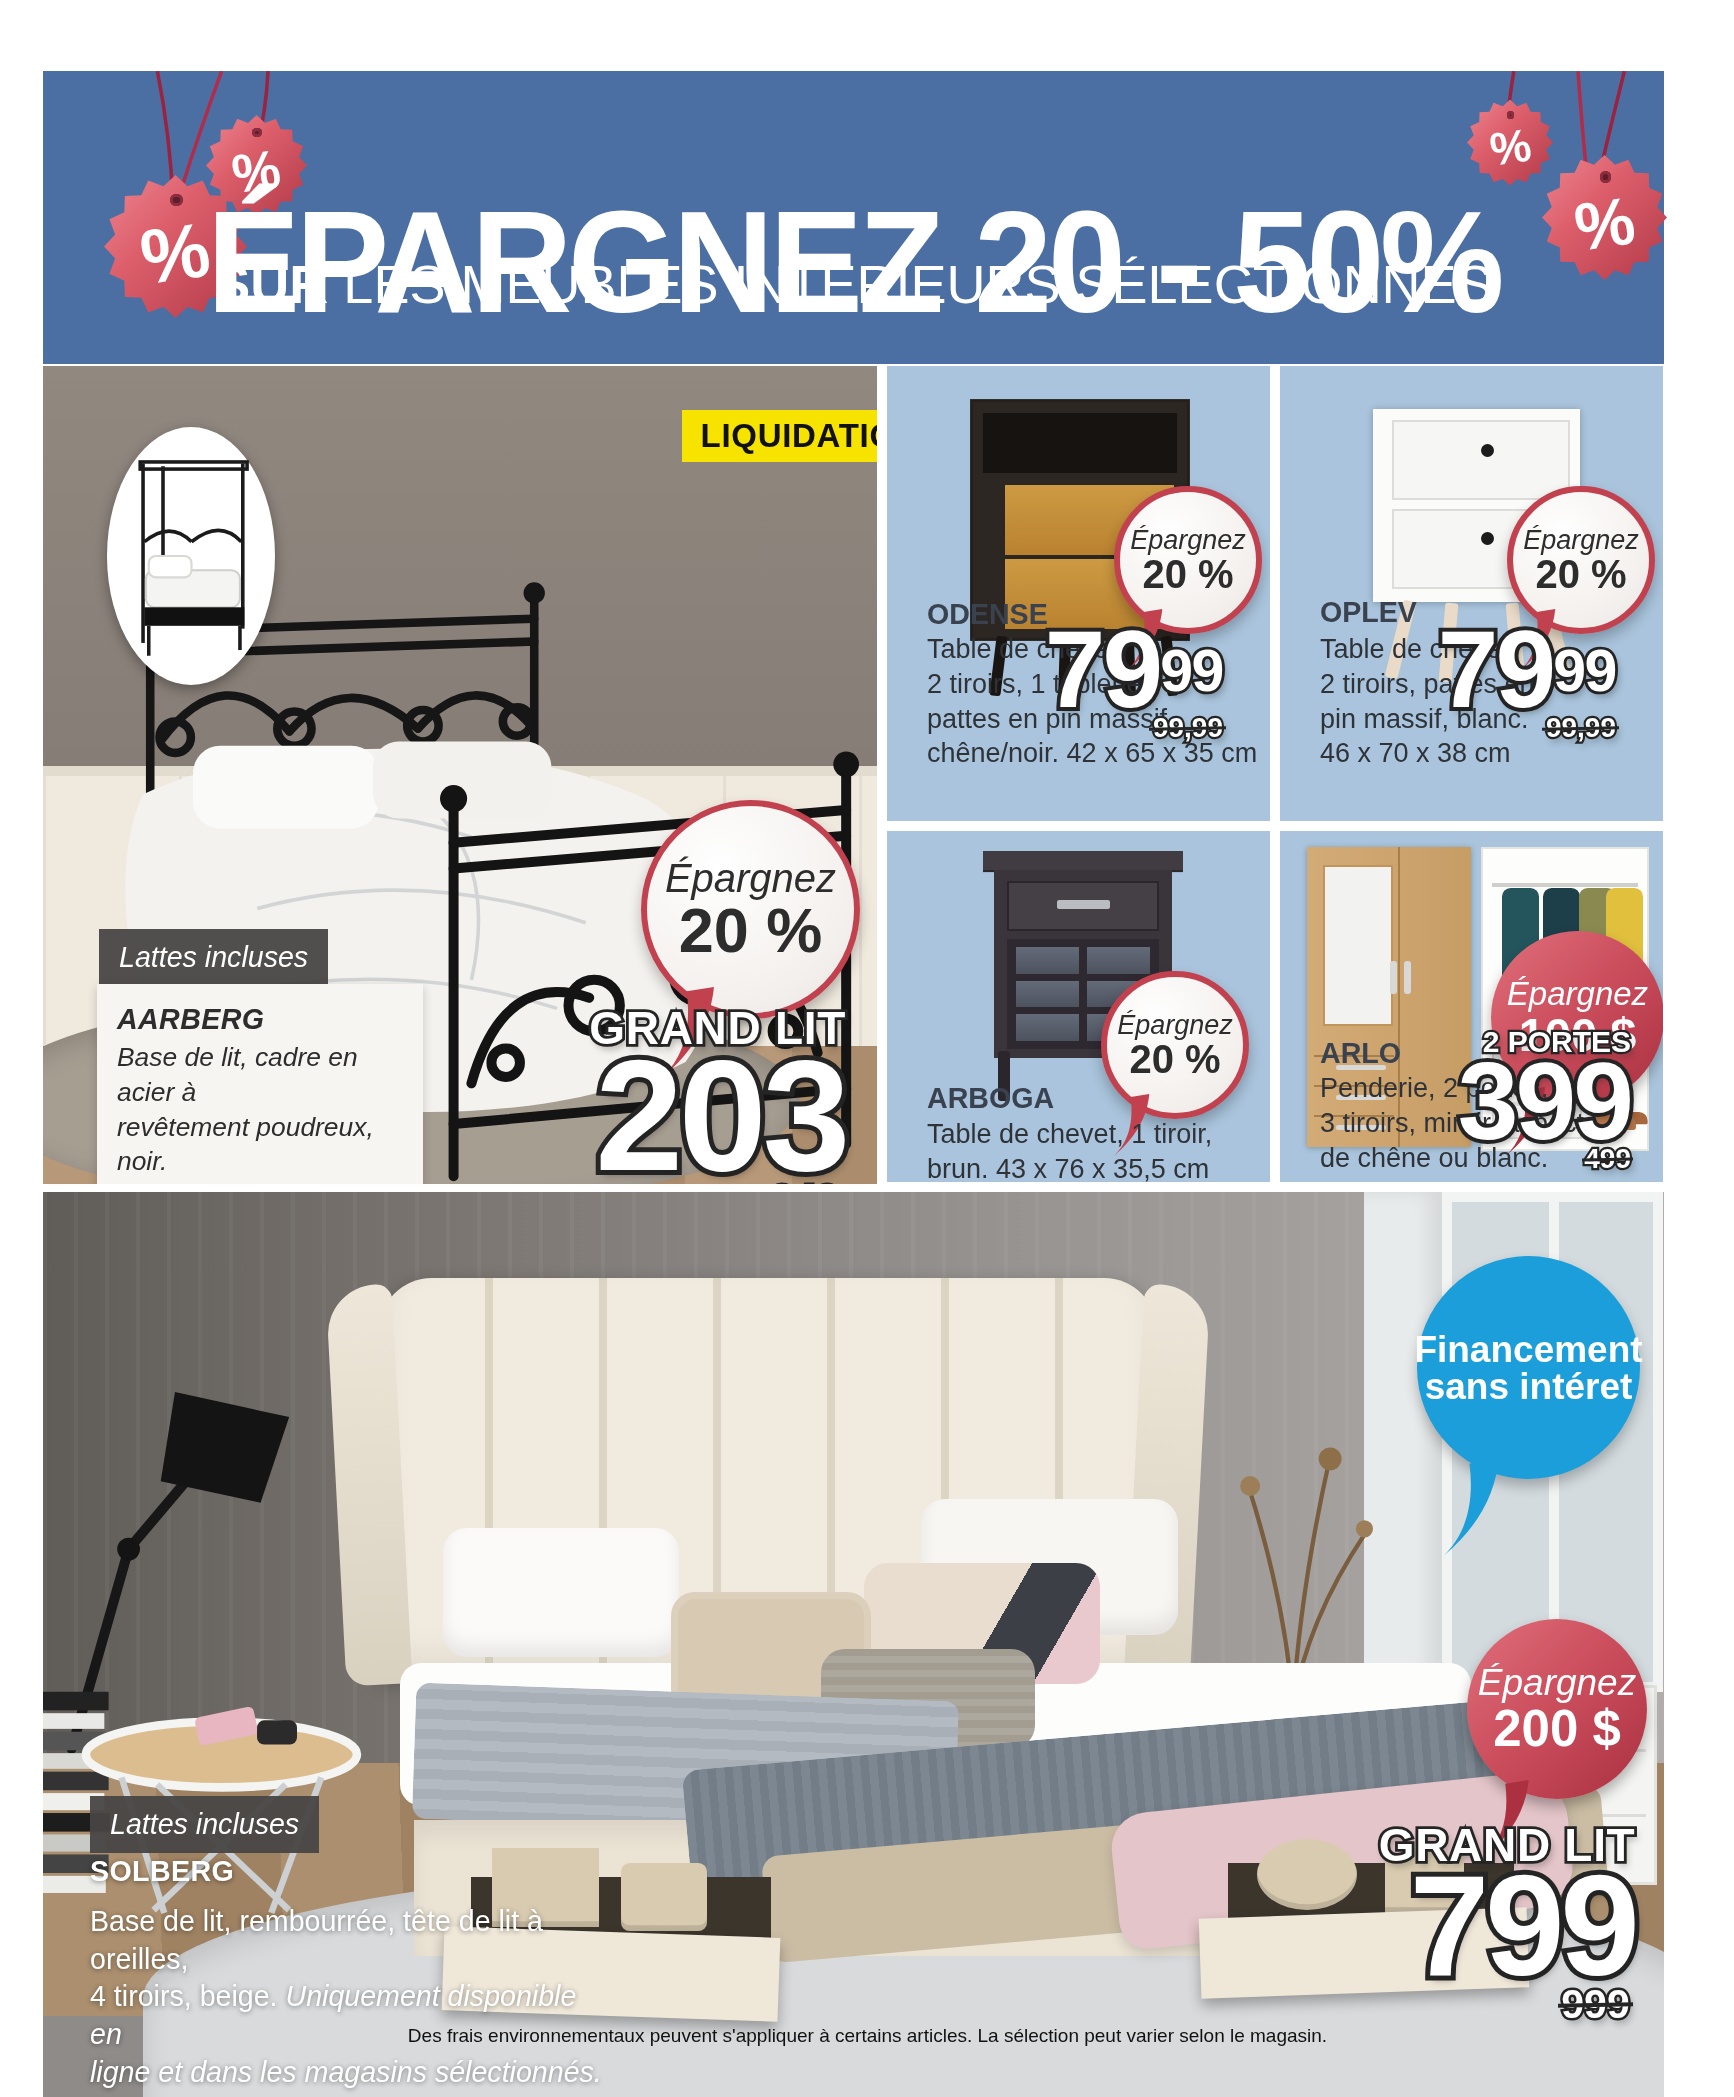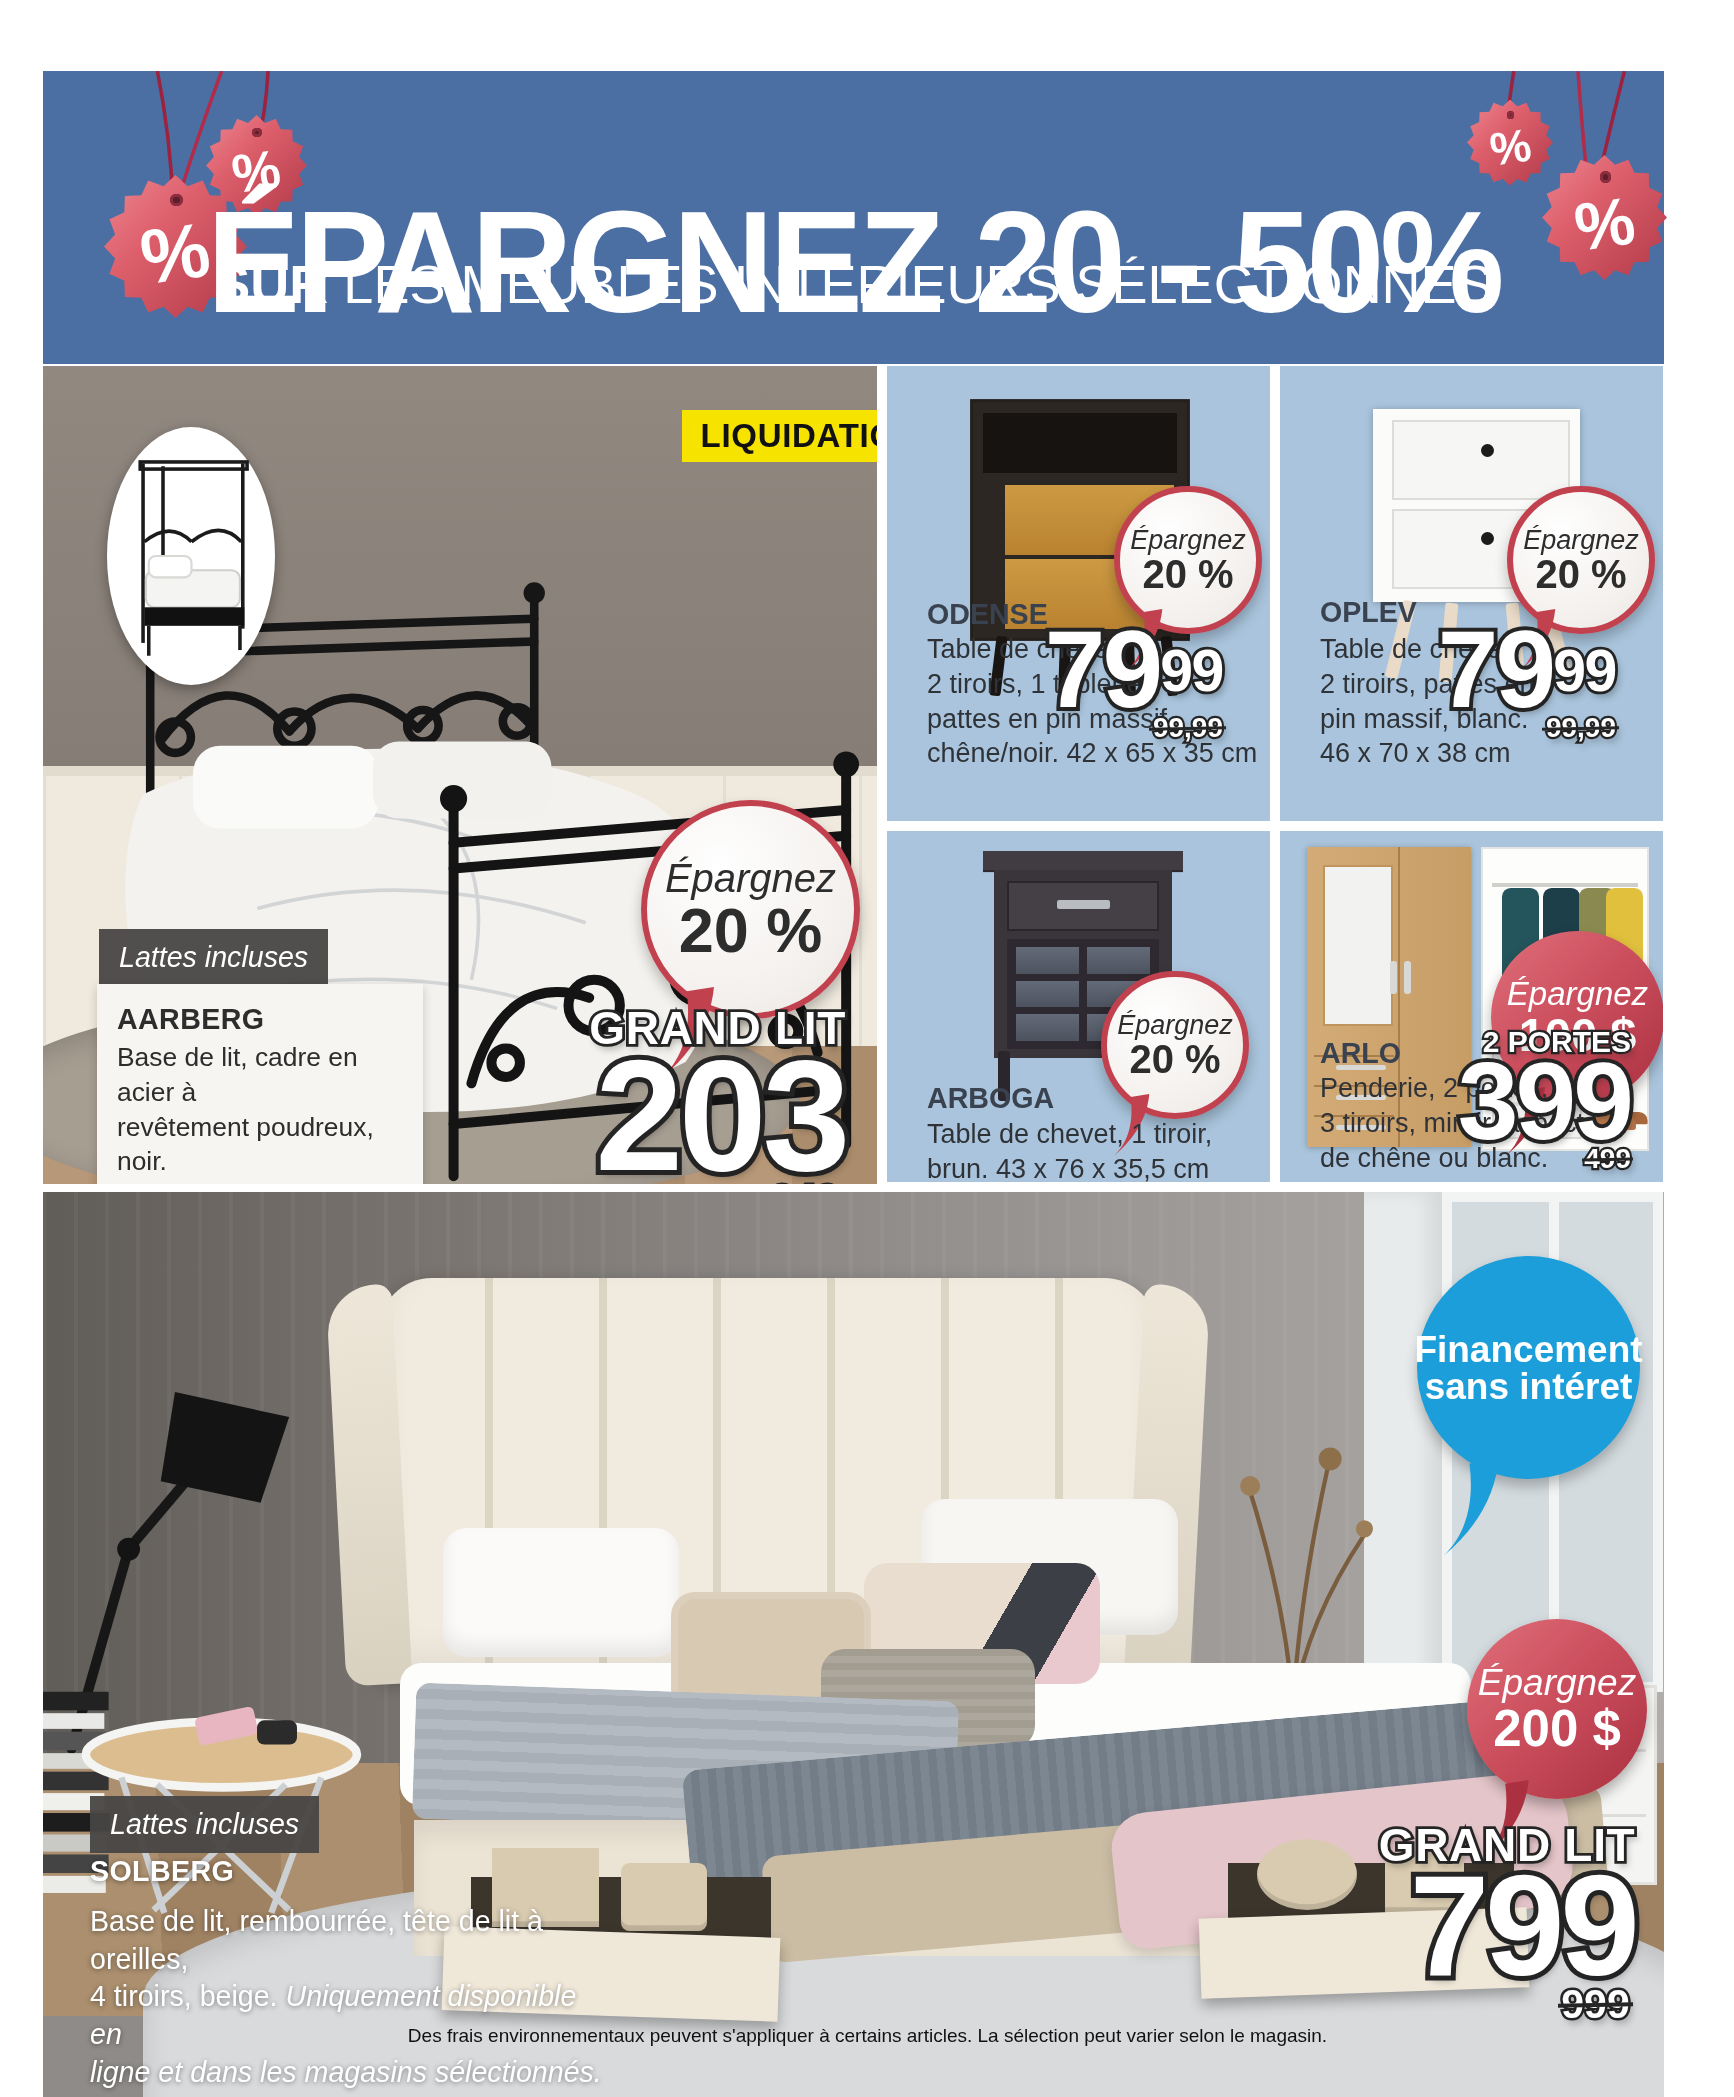--- a/index.html
+++ b/index.html
@@ -333,21 +333,21 @@
     </div>
 
     <div class="price-block" style="right:31px;top:643px;">
       <div class="otx size-label">GRAND LIT</div>
       <div class="otx price-xl">203</div>
       <div class="otx price-old-xl strike" style="margin-right:7.1px;">349</div>
     </div>
 
     <div class="lattes" style="left:56px;top:563px;">Lattes incluses</div>
 
-    <div class="info-card" style="left:54px;top:618px;width:286px;">
+    <div class="info-card" style="left:54px;top:618px;width:286px;font-style:italic;">
       <div class="info-name">AARBERG</div>
       <div class="info-desc">Base de lit, cadre en acier à
 revêtement poudreux, noir.
 Baldaquin vendu séparément.</div>
 
     </div>
   </section>
 
   <aside class="grid-panel">
 

